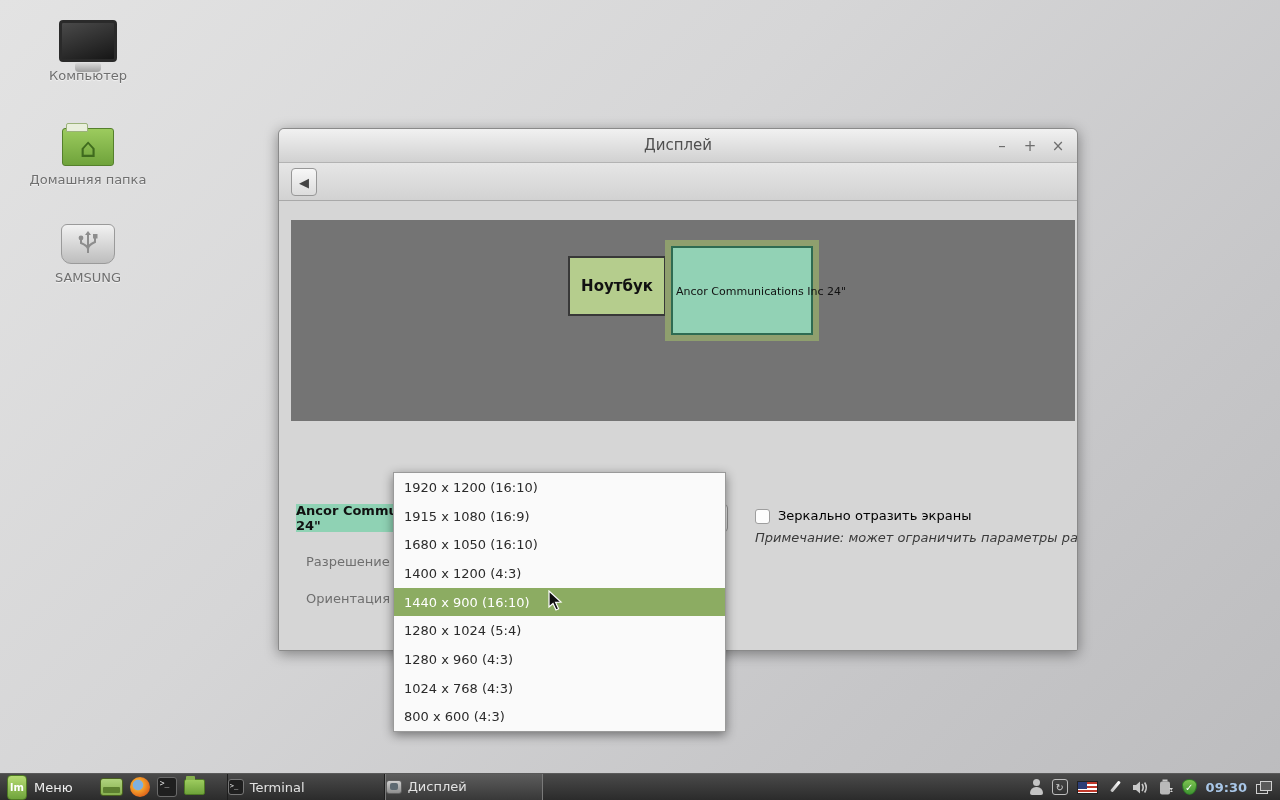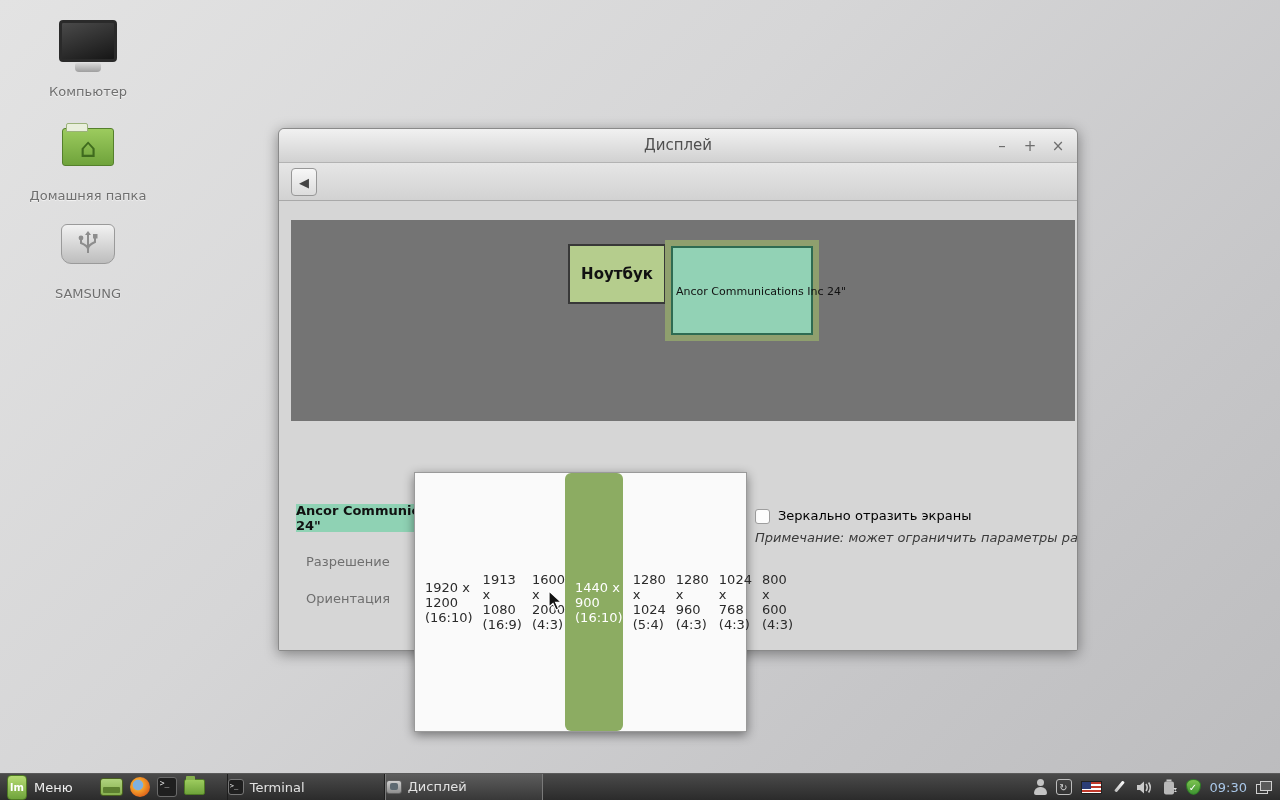--- a/index.html
+++ b/index.html
@@ -5,21 +5,21 @@
   * { margin:0; padding:0; box-sizing:border-box; }
   html,body { width:1280px; height:800px; overflow:hidden; }
   body {
     font-family:"DejaVu Sans","Liberation Sans",sans-serif;
     background:linear-gradient(135deg,#e3e3e3 0%,#d6d6d7 40%,#c6c6c8 75%,#bcbcbe 100%);
     position:relative; font-size:13px; color:#333;
   }
 
   
   .desk-icon { position:absolute; width:130px; text-align:center; }
-  .desk-icon .lbl { color:#6f6f6f; font-size:13px; margin-top:22px; text-shadow:0 1px 1px rgba(255,255,255,.7); }
+  .desk-icon .lbl { color:#6f6f6f; font-size:13px; margin-top:6px; text-shadow:0 1px 1px rgba(255,255,255,.7); }
   .icon-computer { width:58px; height:42px; margin:0 auto; background:linear-gradient(160deg,#4a4a4a,#161616); border:3px solid #2a2a2a; border-radius:4px; position:relative; }
   .icon-computer::after { content:""; position:absolute; left:50%; top:40px; transform:translateX(-50%); width:26px; height:9px; background:linear-gradient(#d8d8d8,#9f9f9f); border-radius:2px 2px 4px 4px; }
   .icon-folder { width:52px; height:38px; margin:0 auto; background:linear-gradient(#9ccb5e,#6fa33b); border:1px solid #55802c; border-radius:3px; position:relative; margin-top:8px; }
   .icon-folder::before { content:""; position:absolute; top:-6px; left:3px; width:20px; height:7px; background:#e9efdc; border:1px solid #9bb27a; border-radius:2px 2px 0 0; }
   .icon-folder .home { position:absolute; left:50%; top:52%; transform:translate(-50%,-50%); color:#3f6b1e; font-size:26px; line-height:1; }
   .icon-drive { width:54px; height:40px; margin:0 auto; background:linear-gradient(#f2f2f2,#bdbdbd); border:1px solid #9a9a9a; border-radius:6px 6px 10px 10px; position:relative; color:#8a8a8a; }
   .icon-drive svg { position:absolute; left:50%; top:50%; transform:translate(-50%,-50%); }
 
   
   .window { position:absolute; left:278px; top:128px; width:800px; height:523px;
@@ -27,41 +27,41 @@
     box-shadow:0 3px 14px rgba(0,0,0,.4); background:#d6d6d6; overflow:hidden; z-index:5; }
   .titlebar { height:34px; background:linear-gradient(#f1f1f1,#d1d1d1); border-bottom:1px solid #b3b3b3; position:relative; border-radius:5px 5px 0 0; }
   .titlebar .title { position:absolute; left:0; right:0; top:7px; text-align:center; color:#4f4f4f; font-size:15px; }
   .win-controls { position:absolute; right:12px; top:0; height:34px; display:flex; align-items:center; gap:14px; color:#6e6e6e; font-size:15px; }
   .win-controls span { cursor:default; width:14px; text-align:center; }
   .toolbar { height:38px; background:linear-gradient(#e6e6e6,#d2d2d2); border-bottom:1px solid #a9a9a9; position:relative; }
   .back-btn { position:absolute; left:12px; top:5px; width:26px; height:28px; background:linear-gradient(#f7f7f7,#dcdcdc); border:1px solid #979797; border-radius:4px; color:#444; font-size:13px; display:flex; align-items:center; justify-content:center; }
   .win-body { position:relative; height:449px; background:#d6d6d6; }
 
   .monitors-panel { position:absolute; left:12px; right:2px; top:19px; height:201px; background:#747474; }
-  .mon-laptop { position:absolute; left:277px; top:24px; width:98px; height:60px; background:#b5cd8d; border:2px solid #383838; display:flex; align-items:center; justify-content:center; font-weight:bold; font-size:15px; color:#111; }
+  .mon-laptop { position:absolute; left:277px; top:36px; width:98px; height:60px; background:#b5cd8d; border:2px solid #383838; display:flex; align-items:center; justify-content:center; font-weight:bold; font-size:15px; color:#111; }
   .mon-ext-frame { position:absolute; left:374px; top:20px; width:154px; height:101px; background:#8f9f6e; padding:6px; }
   .mon-ext { width:100%; height:100%; background:#92d2b5; border:2px solid #2e6b52; position:relative; }
   .mon-ext .nm { position:absolute; left:3px; top:44%; font-size:11px; color:#111; white-space:nowrap; }
 
   .chip { position:absolute; left:17px; top:303px; width:202px; height:28px; background:#8fd2b4; display:flex; align-items:center; justify-content:center; font-weight:bold; font-size:13px; color:#111; }
   .toggle { position:absolute; left:232px; top:303px; width:73px; height:28px; border:1px solid #8a8a8a; border-radius:4px; background:#e5e5e5; overflow:hidden; display:flex; }
   .toggle .on { width:50%; background:linear-gradient(#a6c17e,#93af6a); position:relative; }
   .toggle .on::after { content:""; position:absolute; left:50%; top:7px; transform:translateX(-50%); width:2px; height:13px; background:#f4f6ee; }
   .toggle .knob { width:50%; background:linear-gradient(#f5f5f5,#d8d8d8); border-left:1px solid #999; border-radius:0 3px 3px 0; }
   .btn { background:linear-gradient(#f6f6f6,#dedede); border:1px solid #979797; border-radius:4px; color:#333; font-size:13px; display:flex; align-items:center; justify-content:center; }
   .btn-primaryize { position:absolute; left:319px; top:303px; width:130px; height:28px; }
   .checkbox { position:absolute; left:476px; top:308px; width:15px; height:15px; background:#fdfdfd; border:1px solid #9e9e9e; border-radius:3px; }
   .checkbox-lbl { position:absolute; left:499px; top:307px; font-size:13px; color:#000000; }
   .note { position:absolute; left:476px; top:329px; right:0; font-size:13px; font-style:italic; color:#3a3a3a; white-space:nowrap; overflow:hidden; }
   .field-lbl { position:absolute; left:27px; font-size:13px; color:#6f6f6f; }
 
   
-  .dropdown { position:absolute; left:414px; top:472px; width:333px; height:260px; background:#fafafa; border:1px solid #9a9a9a; box-shadow:0 3px 10px rgba(0,0,0,.45); z-index:20; display:flex; flex-direction:row; }
+  .dropdown { position:absolute; left:393px; top:472px; width:333px; height:260px; background:#fafafa; border:1px solid #9a9a9a; box-shadow:0 3px 10px rgba(0,0,0,.45); z-index:20; display:flex; flex-direction:column; }
   .dropdown .item { flex:1; display:flex; align-items:center; padding-left:10px; font-size:13px; color:#2b2b2b; }
-  .dropdown .item.selected { background:#8cac62; color:#fff;border-radius:6px; }
+  .dropdown .item.selected { background:#8cac62; color:#fff; }
 
   .cursor { position:absolute; left:548px; top:590px; z-index:50; }
 
   
   .taskbar { position:absolute; left:0; bottom:0; width:1280px; height:27px; background:linear-gradient(#4a4a4a,#2b2b2b); border-top:1px solid #5a5a5a; display:flex; align-items:center; z-index:30; color:#ddd; }
   .mint-logo { width:20px; height:25px; margin-left:7px; border-radius:4px; background:linear-gradient(#b6dc74,#6fa33b); color:#fff; font-size:10px; font-weight:bold; display:flex; align-items:center; justify-content:center; border:1px solid #4e7a24; }
   .menu-lbl { color:#eee; font-size:13px; margin-left:7px; margin-right:20px; }
   .launcher { margin-left:7px; }
   .ic-showdesk { width:23px; height:18px; background:linear-gradient(#b0d37e,#86b04e); border:1px solid #49601f; border-radius:3px; position:relative; }
   .ic-showdesk::after { content:""; position:absolute; left:2px; right:2px; bottom:2px; height:6px; background:#5d8030; border-radius:1px; }
@@ -80,21 +80,21 @@
   .tray { margin-left:auto; display:flex; align-items:center; gap:9px; padding-right:8px; }
   .ic-user { width:14px; height:16px; position:relative; }
   .ic-user::before { content:""; position:absolute; left:4px; top:0; width:7px; height:7px; border-radius:50%; background:#c4c4c4; }
   .ic-user::after { content:""; position:absolute; left:1px; bottom:0; width:13px; height:8px; border-radius:6px 6px 2px 2px; background:#c4c4c4; }
   .ic-saver { width:16px; height:16px; border:1px solid #bdbdbd; border-radius:3px; color:#cfcfcf; font-size:10px; display:flex; align-items:center; justify-content:center; }
   .ic-flag { width:21px; height:13px; background:repeating-linear-gradient(#c0392b 0 2px,#fff 2px 4px); position:relative; border:1px solid #222; }
   .ic-flag::before { content:""; position:absolute; left:0; top:0; width:9px; height:7px; background:#2c3e77; }
   .ic-pen { width:16px; height:16px; position:relative; }
   .ic-pen::before { content:""; position:absolute; left:7px; top:1px; width:3px; height:13px; background:linear-gradient(#fff,#bdbdbd); transform:rotate(40deg); border-radius:1px; }
   .ic-shield { width:15px; height:16px; background:linear-gradient(#7ec451,#3f9432); border-radius:50% 50% 50% 50%/35% 35% 62% 62%; color:#fff; font-size:10px; display:flex; align-items:center; justify-content:center; border:1px solid #2f7d26; }
-  .clock { color:#a9c7e8; font-size:13px; font-weight:normal; }
+  .clock { color:#a9c7e8; font-size:13px; font-weight:bold; }
   .ic-windows { width:16px; height:13px; position:relative; }
   .ic-windows::before { content:""; position:absolute; left:0; bottom:0; width:10px; height:8px; border:1px solid #cfcfcf; background:#3a3a3a; }
   .ic-windows::after { content:""; position:absolute; right:0; top:0; width:10px; height:8px; border:1px solid #cfcfcf; background:#5a5a5a; }
 </style>
 </head>
 <body>
 
 <div class="desk-icon" style="left:23px;top:20px">
   <div class="icon-computer"></div>
   <div class="lbl">Компьютер</div>
@@ -158,22 +158,23 @@
     <div class="note">Примечание: может ограничить параметры разрешения</div>
 
     <div class="field-lbl" style="top:353px">Разрешение</div>
     <div class="field-lbl" style="top:390px">Ориентация</div>
 
   </div>
 </div>
 
 <div class="dropdown">
   <div class="item">1920 x 1200 (16:10)</div>
-  <div class="item">1913 x 1080 (16:9)</div>
-  <div class="item">1600 x 2000 (4:3)</div>
+  <div class="item">1915 x 1080 (16:9)</div>
+  <div class="item">1680 x 1050 (16:10)</div>
+  <div class="item">1400 x 1200 (4:3)</div>
   <div class="item selected">1440 x 900 (16:10)</div>
   <div class="item">1280 x 1024 (5:4)</div>
   <div class="item">1280 x 960 (4:3)</div>
   <div class="item">1024 x 768 (4:3)</div>
   <div class="item">800 x 600 (4:3)</div>
 </div>
 
 <div class="cursor">
   <svg width="15" height="22" viewBox="0 0 15 22">
       <polygon points="1,1 1,17 5,13.5 8,20 10.6,18.8 7.6,12.4 13,12" fill="#111" stroke="#fff" stroke-width="1.2"></polygon>

